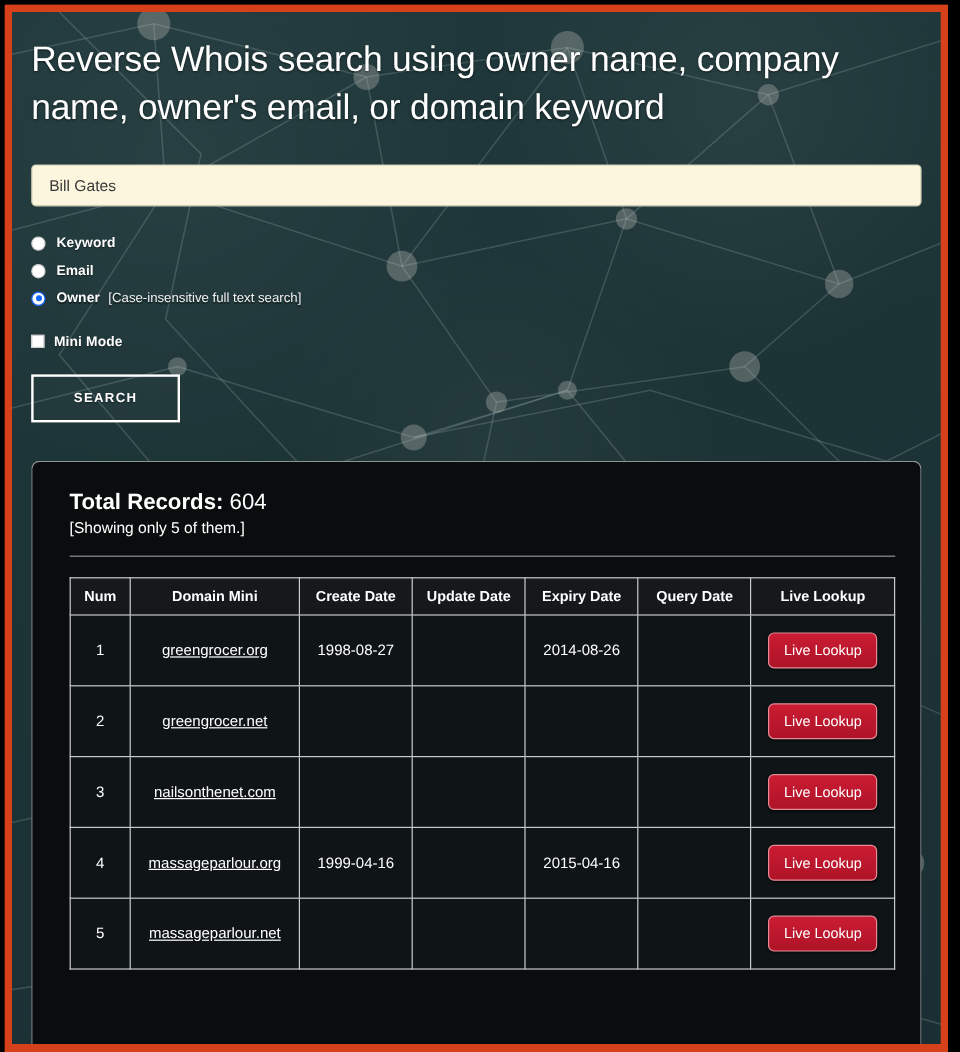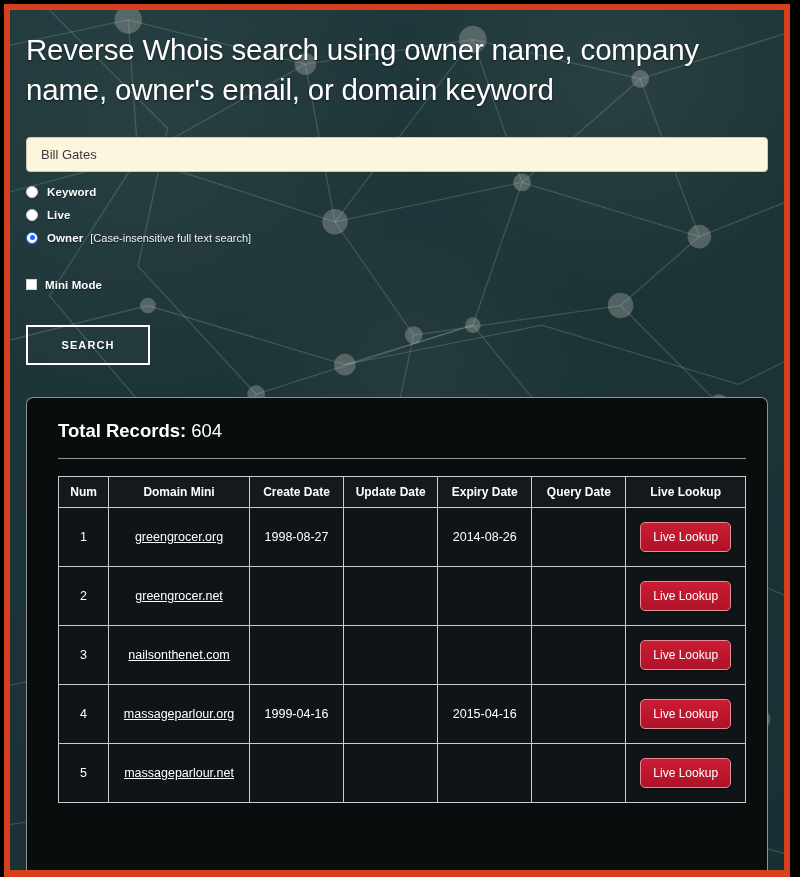--- a/index.html
+++ b/index.html
@@ -71,21 +71,21 @@
     font-size: 13px;
     color: #3a3a3a;
     font-family: "Liberation Sans", sans-serif;
     outline: none;
   }
 
   
   #options { margin-top: 14px; }
   .opt-row {
     display: flex;
-    align-items: flex-start;
+    align-items: flex-end;
     height: 23px;
     color: #ffffff;
   }
   .radio {
     width: 12px; height: 12px;
     border-radius: 50%;
     background: #ffffff;
     border: 1px solid #d0d0d0;
     margin-right: 9px;
     flex: 0 0 auto;
@@ -123,21 +123,21 @@
   .checkbox {
     width: 11px; height: 11px;
     background: #ffffff;
     border: 1px solid #d0d0d0;
     margin-right: 8px;
     flex: 0 0 auto;
   }
 
   
   #search-button {
-    margin-top: 34px;
+    margin-top: 21px;
     width: 124px;
     height: 40px;
     background: rgba(255,255,255,0.02);
     border: 2px solid #ffffff;
     color: #ffffff;
     font-size: 11px;
     font-weight: bold;
     letter-spacing: 1.1px;
     font-family: "Liberation Sans", sans-serif;
     cursor: pointer;
@@ -311,21 +311,21 @@
 
       <div id="options">
 
         <div class="opt-row">
           <span class="radio"></span>
           <span class="opt-label">Keyword</span>
         </div>
 
         <div class="opt-row">
           <span class="radio"></span>
-          <span class="opt-label">Live</span>
+          <span class="opt-label">Email</span>
         </div>
 
         <div class="opt-row">
           <span class="radio checked"></span>
           <span class="opt-label">Owner</span>
           <span class="opt-note">[Case-insensitive full text search]</span>
         </div>
 
 
       </div>
@@ -336,20 +336,21 @@
       </div>
 
       <button id="search-button">SEARCH</button>
 
       <div id="results-panel">
 
         <p id="total-records">
           <span>Total Records:</span>
           <span class="count">604</span>
         </p>
+        <p id="showing-note">[Showing only 5 of them.]</p>
 
         <div id="panel-divider"></div>
 
         <table id="results-table">
           <colgroup>
             <col class="c-num">
               <col class="c-domain">
               <col class="c-create">
               <col class="c-update">
             <col class="c-expiry">

